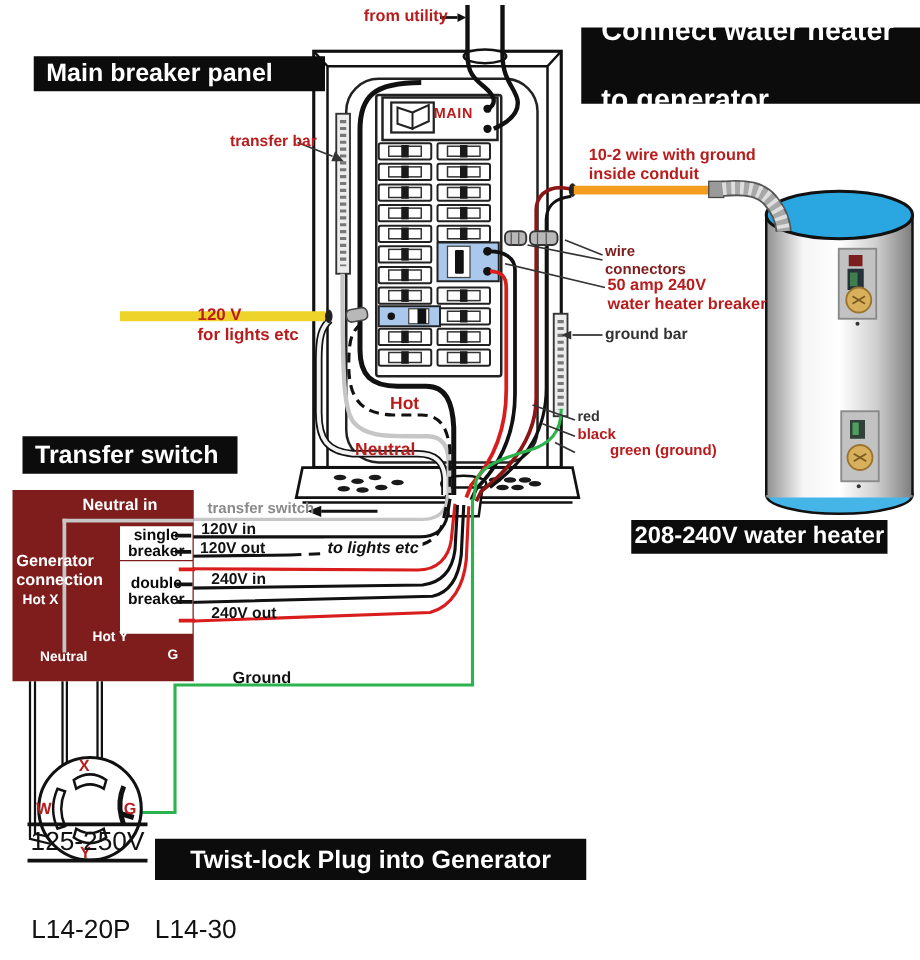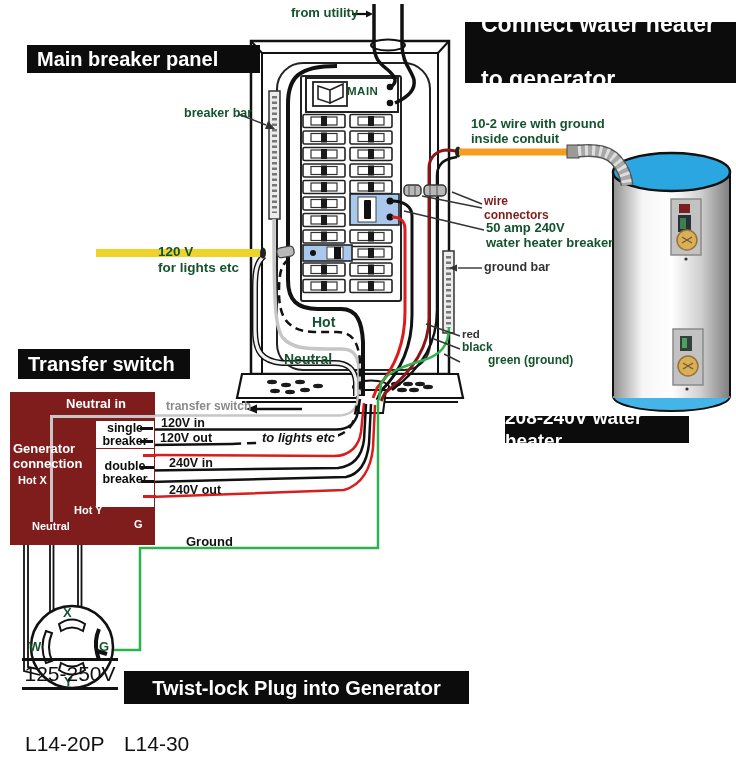--- a/index.html
+++ b/index.html
@@ -1,19 +1,19 @@
 <!DOCTYPE html>
 <html><head>
 <meta charset="utf-8">
 <style>
   html,body{margin:0;padding:0;background:#fff;}
   #stage{position:relative;width:736px;height:768px;background:#fff;overflow:hidden;
          font-family:"Liberation Sans",sans-serif;}
   #art{position:absolute;left:0;top:0;}
-  .lbl{position:absolute;font-weight:700;color:#14532d;line-height:1.15;white-space:pre-line;}
+  .lbl{position:absolute;font-weight:700;color:#b91c1c;line-height:1.15;white-space:pre-line;}
   .blackbox{position:absolute;background:#0c0c0c;color:#fff;font-weight:700;
             display:flex;align-items:center;line-height:1.2;white-space:pre-line;}
   .tsbox{position:absolute;background:#7f1d1d;}
   .tsbox .wt{position:absolute;color:#fff;font-weight:700;white-space:pre-line;line-height:1.12;}
   .whitebox{position:absolute;background:#fff;color:#0b0b0b;font-weight:700;text-align:center;
             line-height:1.0;white-space:pre-line;}
   .tick{position:absolute;background:#111;height:2.5px;width:13px;}
   .redstub{position:absolute;height:2.5px;width:13px;}
   .grayline{position:absolute;background:#c6c6c6;}
   .runlbl{position:absolute;font-weight:700;color:#111;font-size:12.5px;line-height:1;}
@@ -238,26 +238,26 @@
 
 <div class="blackbox" style="left:27px;top:45px;width:223px;height:28px;font-size:20px;padding-left:10px;">Main breaker panel</div>
 
 <div class="blackbox" style="left:465px;top:22px;width:271px;height:61px;font-size:23px;padding-left:16px;">
   <div><span>Connect water heater</span><br>
        <span>to generator</span></div>
 </div>
 
 <div class="blackbox" style="left:18px;top:349px;width:162px;height:30px;font-size:20px;padding-left:10px;">Transfer switch</div>
 
-<div class="blackbox" style="left:505px;top:416px;width:184px;height:27px;font-size:19px;justify-content:center;">208-240V water heater</div>
+<div class="blackbox" style="left:505px;top:416px;width:205px;height:27px;font-size:19px;justify-content:center;">208-240V water heater</div>
 
 <div class="blackbox" style="left:124px;top:671px;width:345px;height:33px;font-size:20px;justify-content:center;">Twist-lock Plug into Generator</div>
 
 <div class="lbl" style="left:291px;top:6px;font-size:13px;">from utility</div>
-<div class="lbl" style="left:184px;top:106px;font-size:12.5px;">breaker bar</div>
+<div class="lbl" style="left:184px;top:106px;font-size:12.5px;">transfer bar</div>
 <div class="lbl" style="left:471px;top:117px;font-size:13px;">10-2 wire with ground
  inside conduit</div>
 <div class="lbl" style="left:158px;top:208px;font-size:13.5px;margin-top:36px;">120 V
 for lights etc</div>
 <div class="lbl" style="left:484px;top:195px;font-size:12px;color:#7f1d1d;">wire
 connectors</div>
 <div class="lbl" style="left:486px;top:221px;font-size:13px;">50 amp 240V
 water heater breaker</div>
 <div class="lbl" style="left:484px;top:260px;font-size:12.5px;color:#333;">ground bar</div>
 <div class="lbl" style="left:347px;top:85px;font-size:11.5px;letter-spacing:.5px;">MAIN</div>

